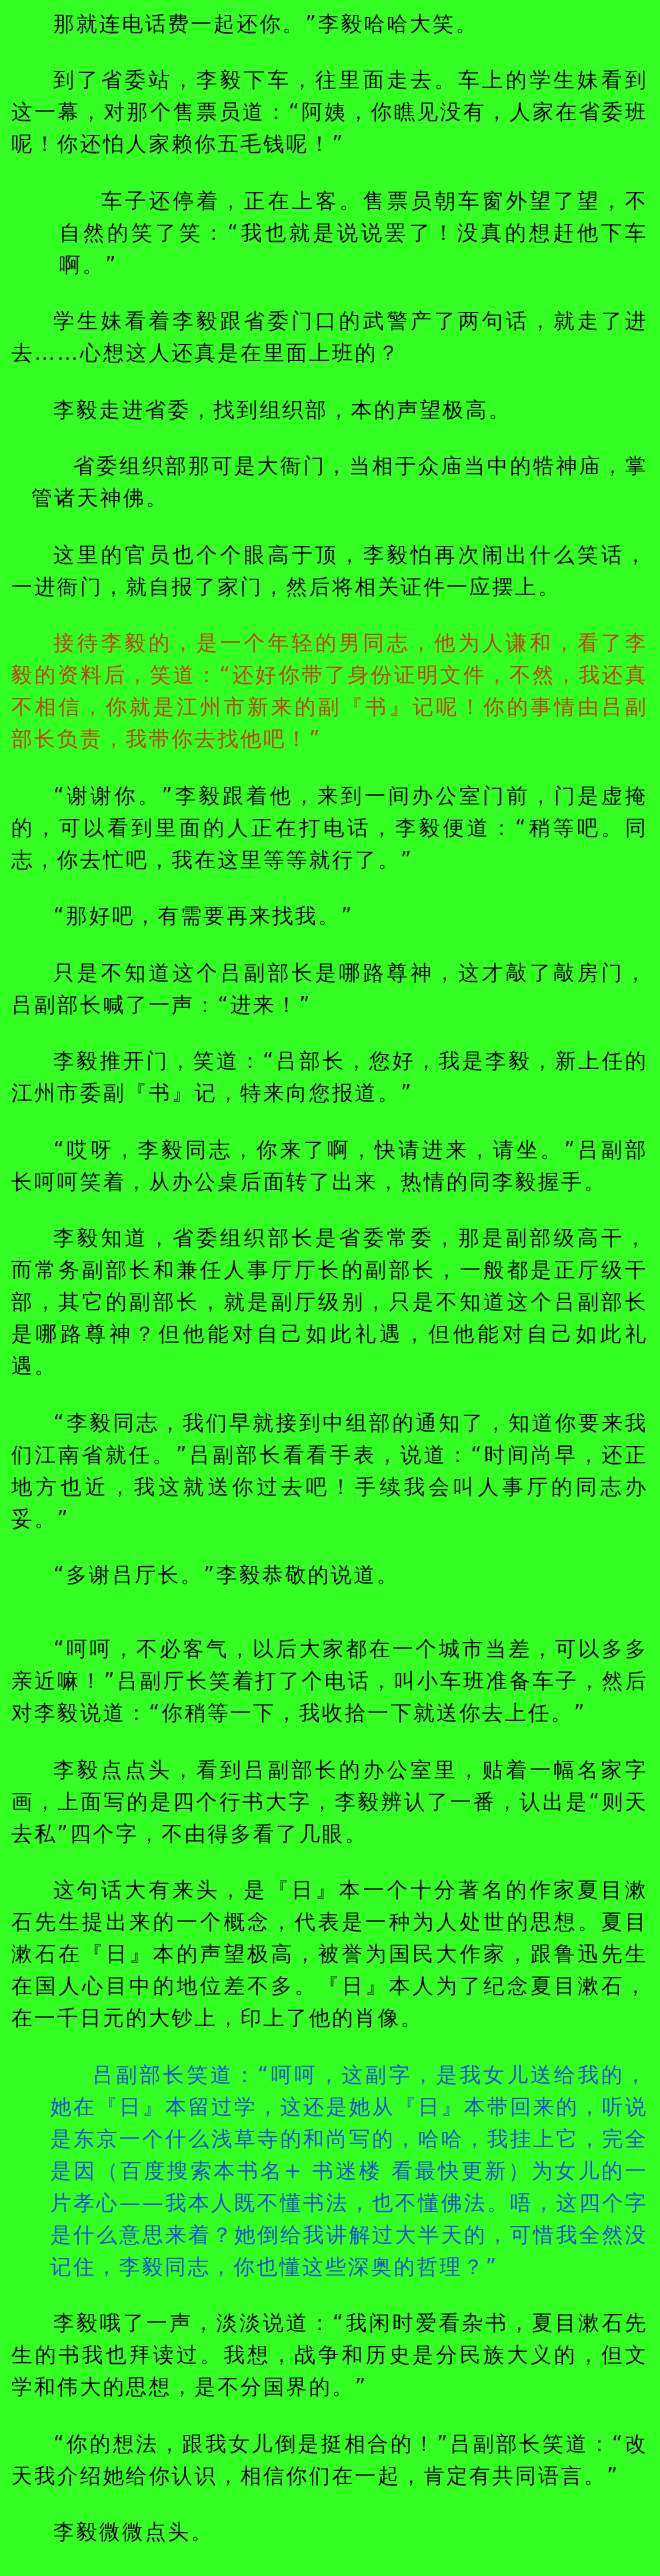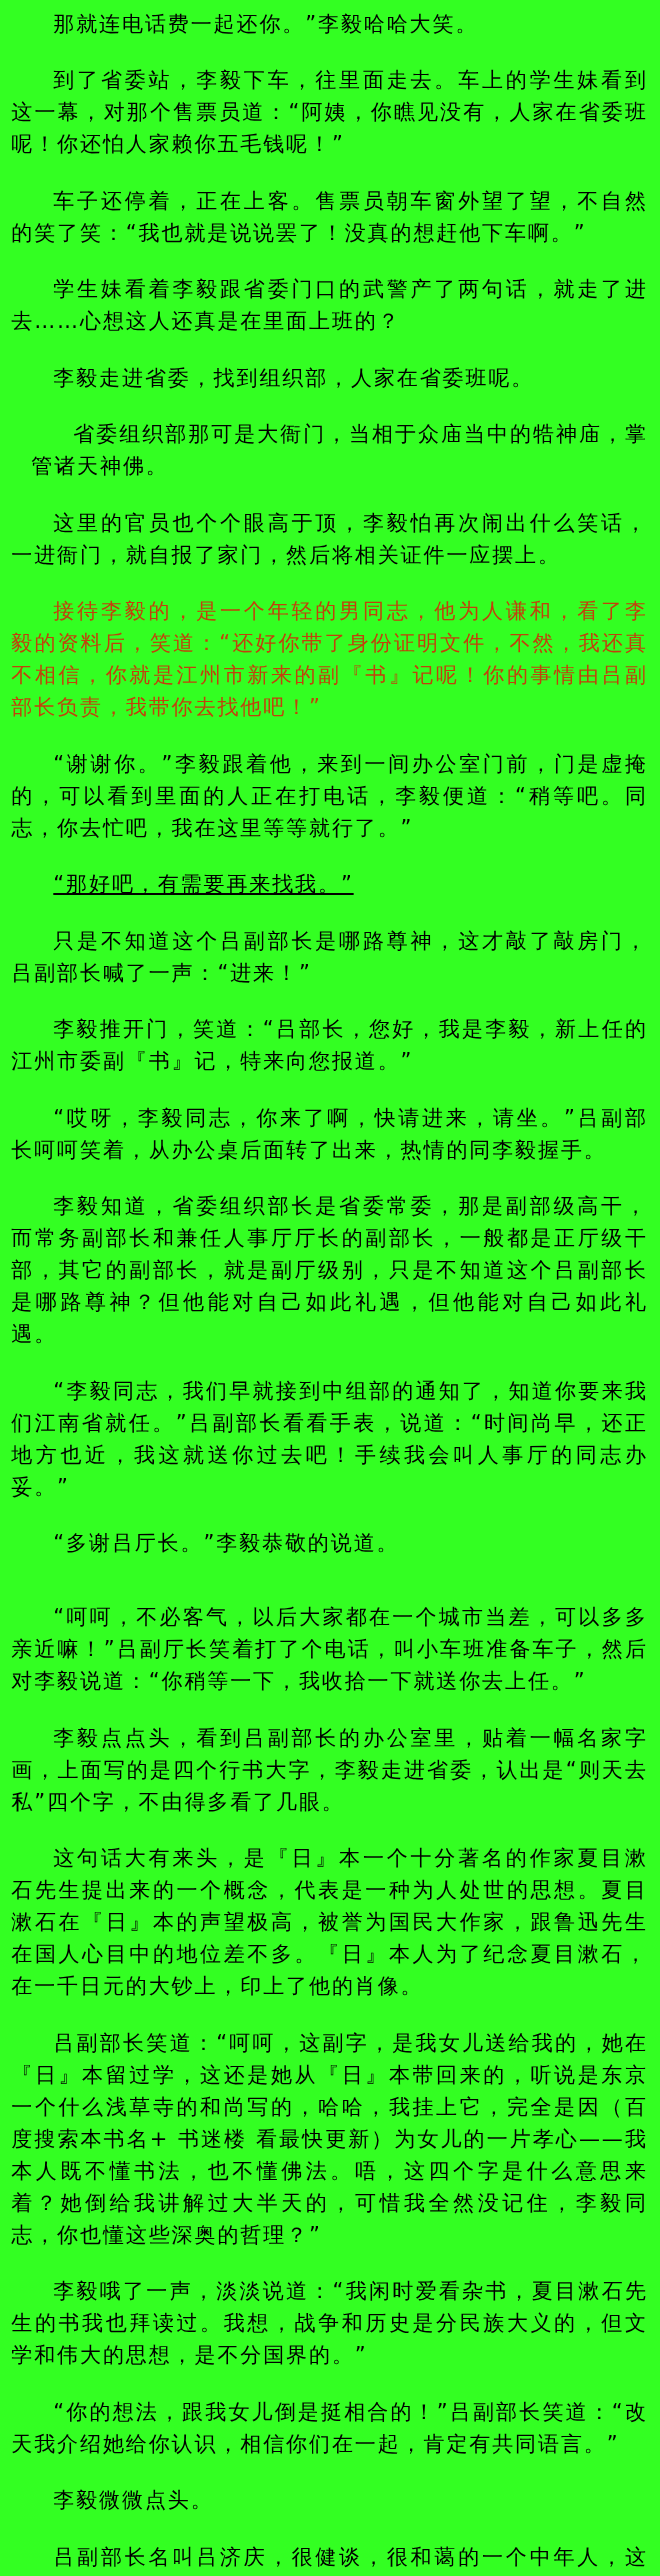--- a/index.html
+++ b/index.html
@@ -29,36 +29,36 @@
     text-align: justify;
     word-break: break-all;
   }
 </style>
 </head>
 <body style="background: rgb(51, 255, 34);">
 
 <div class="novel-page">
     <p style="color: rgb(0, 0, 0);">那就连电话费一起还你。”李毅哈哈大笑。</p>
     <p style="color: rgb(0, 0, 0);">到了省委站，李毅下车，往里面走去。车上的学生妹看到这一幕，对那个售票员道：“阿姨，你瞧见没有，人家在省委班呢！你还怕人家赖你五毛钱呢！”</p>
-    <p style="color: rgb(0, 0, 0);">车子还停着，正在上客。售票员朝车窗外望了望，不自然的笑了笑：“我也就是说说罢了！没真的想赶他下车啊。”</p>
+    <p style="color: rgb(0, 0, 0); margin-left: 48px;">车子还停着，正在上客。售票员朝车窗外望了望，不自然的笑了笑：“我也就是说说罢了！没真的想赶他下车啊。”</p>
     <p style="color: rgb(0, 0, 0);">学生妹看着李毅跟省委门口的武警产了两句话，就走了进去……心想这人还真是在里面上班的？</p>
-    <p style="color: rgb(0, 0, 0);">李毅走进省委，找到组织部，人家在省委班呢。</p>
+    <p style="color: rgb(0, 0, 0);">李毅走进省委，找到组织部，本的声望极高。</p>
     <p style="color: rgb(0, 0, 0); margin-left: 20px;">省委组织部那可是大衙门，当相于众庙当中的牿神庙，掌管诸天神佛。</p>
     <p style="color: rgb(0, 0, 0);">这里的官员也个个眼高于顶，李毅怕再次闹出什么笑话，一进衙门，就自报了家门，然后将相关证件一应摆上。</p>
     <p style="color: #c2410c;">接待李毅的，是一个年轻的男同志，他为人谦和，看了李毅的资料后，笑道：“还好你带了身份证明文件，不然，我还真不相信，你就是江州市新来的副『书』记呢！你的事情由吕副部长负责，我带你去找他吧！”</p>
     <p style="color: rgb(0, 0, 0);">“谢谢你。”李毅跟着他，来到一间办公室门前，门是虚掩的，可以看到里面的人正在打电话，李毅便道：“稍等吧。同志，你去忙吧，我在这里等等就行了。”</p>
-    <p style="color: rgb(0, 0, 0); text-decoration: underline;">“那好吧，有需要再来找我。”</p>
+    <p style="color: rgb(0, 0, 0);">“那好吧，有需要再来找我。”</p>
     <p style="color: rgb(0, 0, 0);">只是不知道这个吕副部长是哪路尊神，这才敲了敲房门，吕副部长喊了一声：“进来！”</p>
     <p style="color: rgb(0, 0, 0);">李毅推开门，笑道：“吕部长，您好，我是李毅，新上任的江州市委副『书』记，特来向您报道。”</p>
     <p style="color: rgb(0, 0, 0);">“哎呀，李毅同志，你来了啊，快请进来，请坐。”吕副部长呵呵笑着，从办公桌后面转了出来，热情的同李毅握手。</p>
     <p style="color: rgb(0, 0, 0);">李毅知道，省委组织部长是省委常委，那是副部级高干，而常务副部长和兼任人事厅厅长的副部长，一般都是正厅级干部，其它的副部长，就是副厅级别，只是不知道这个吕副部长是哪路尊神？但他能对自己如此礼遇，但他能对自己如此礼遇。</p>
     <p style="color: rgb(0, 0, 0);">“李毅同志，我们早就接到中组部的通知了，知道你要来我们江南省就任。”吕副部长看看手表，说道：“时间尚早，还正地方也近，我这就送你过去吧！手续我会叫人事厅的同志办妥。”</p>
     <p style="color: rgb(0, 0, 0);">“多谢吕厅长。”李毅恭敬的说道。</p>
     <p style="color: rgb(0, 0, 0); margin-top: 42px;">“呵呵，不必客气，以后大家都在一个城市当差，可以多多亲近嘛！”吕副厅长笑着打了个电话，叫小车班准备车子，然后对李毅说道：“你稍等一下，我收拾一下就送你去上任。”</p>
-    <p style="color: rgb(0, 0, 0);">李毅点点头，看到吕副部长的办公室里，贴着一幅名家字画，上面写的是四个行书大字，李毅走进省委，认出是“则天去私”四个字，不由得多看了几眼。</p>
+    <p style="color: rgb(0, 0, 0);">李毅点点头，看到吕副部长的办公室里，贴着一幅名家字画，上面写的是四个行书大字，李毅辨认了一番，认出是“则天去私”四个字，不由得多看了几眼。</p>
     <p style="color: rgb(0, 0, 0);">这句话大有来头，是『日』本一个十分著名的作家夏目漱石先生提出来的一个概念，代表是一种为人处世的思想。夏目漱石在『日』本的声望极高，被誉为国民大作家，跟鲁迅先生在国人心目中的地位差不多。『日』本人为了纪念夏目漱石，在一千日元的大钞上，印上了他的肖像。</p>
-    <p style="color: #000000;">吕副部长笑道：“呵呵，这副字，是我女儿送给我的，她在『日』本留过学，这还是她从『日』本带回来的，听说是东京一个什么浅草寺的和尚写的，哈哈，我挂上它，完全是因（百度搜索本书名+ 书迷楼  看最快更新）为女儿的一片孝心——我本人既不懂书法，也不懂佛法。唔，这四个字是什么意思来着？她倒给我讲解过大半天的，可惜我全然没记住，李毅同志，你也懂这些深奥的哲理？”</p>
+    <p style="color: #1d4ed8; margin-left: 39px;">吕副部长笑道：“呵呵，这副字，是我女儿送给我的，她在『日』本留过学，这还是她从『日』本带回来的，听说是东京一个什么浅草寺的和尚写的，哈哈，我挂上它，完全是因（百度搜索本书名+ 书迷楼  看最快更新）为女儿的一片孝心——我本人既不懂书法，也不懂佛法。唔，这四个字是什么意思来着？她倒给我讲解过大半天的，可惜我全然没记住，李毅同志，你也懂这些深奥的哲理？”</p>
     <p style="color: rgb(0, 0, 0);">李毅哦了一声，淡淡说道：“我闲时爱看杂书，夏目漱石先生的书我也拜读过。我想，战争和历史是分民族大义的，但文学和伟大的思想，是不分国界的。”</p>
     <p style="color: rgb(0, 0, 0);">“你的想法，跟我女儿倒是挺相合的！”吕副部长笑道：“改天我介绍她给你认识，相信你们在一起，肯定有共同语言。”</p>
     <p style="color: rgb(0, 0, 0);">李毅微微点头。</p>
     <p style="color: rgb(0, 0, 0);">吕副部长名叫吕济庆，很健谈，很和蔼的一个中年人，这就他留给李毅的印象。</p>
   </div>
 
 
 </body></html>

